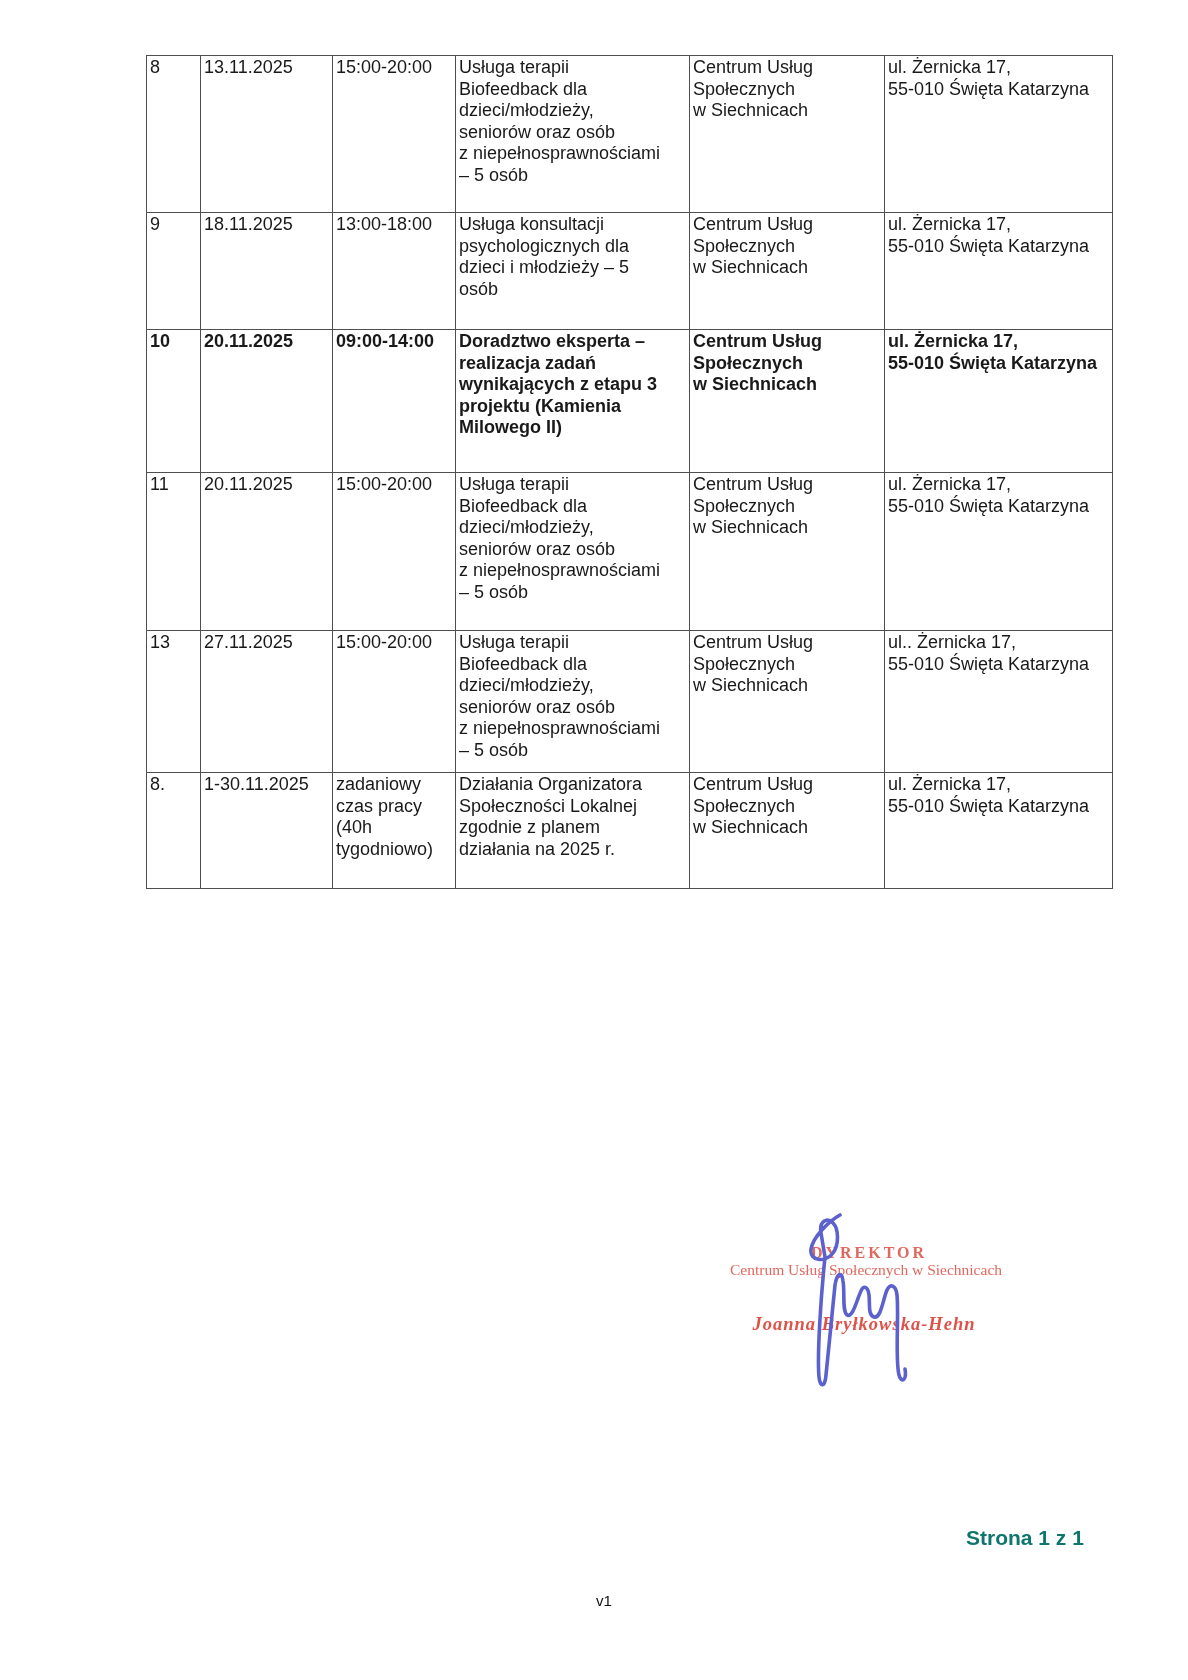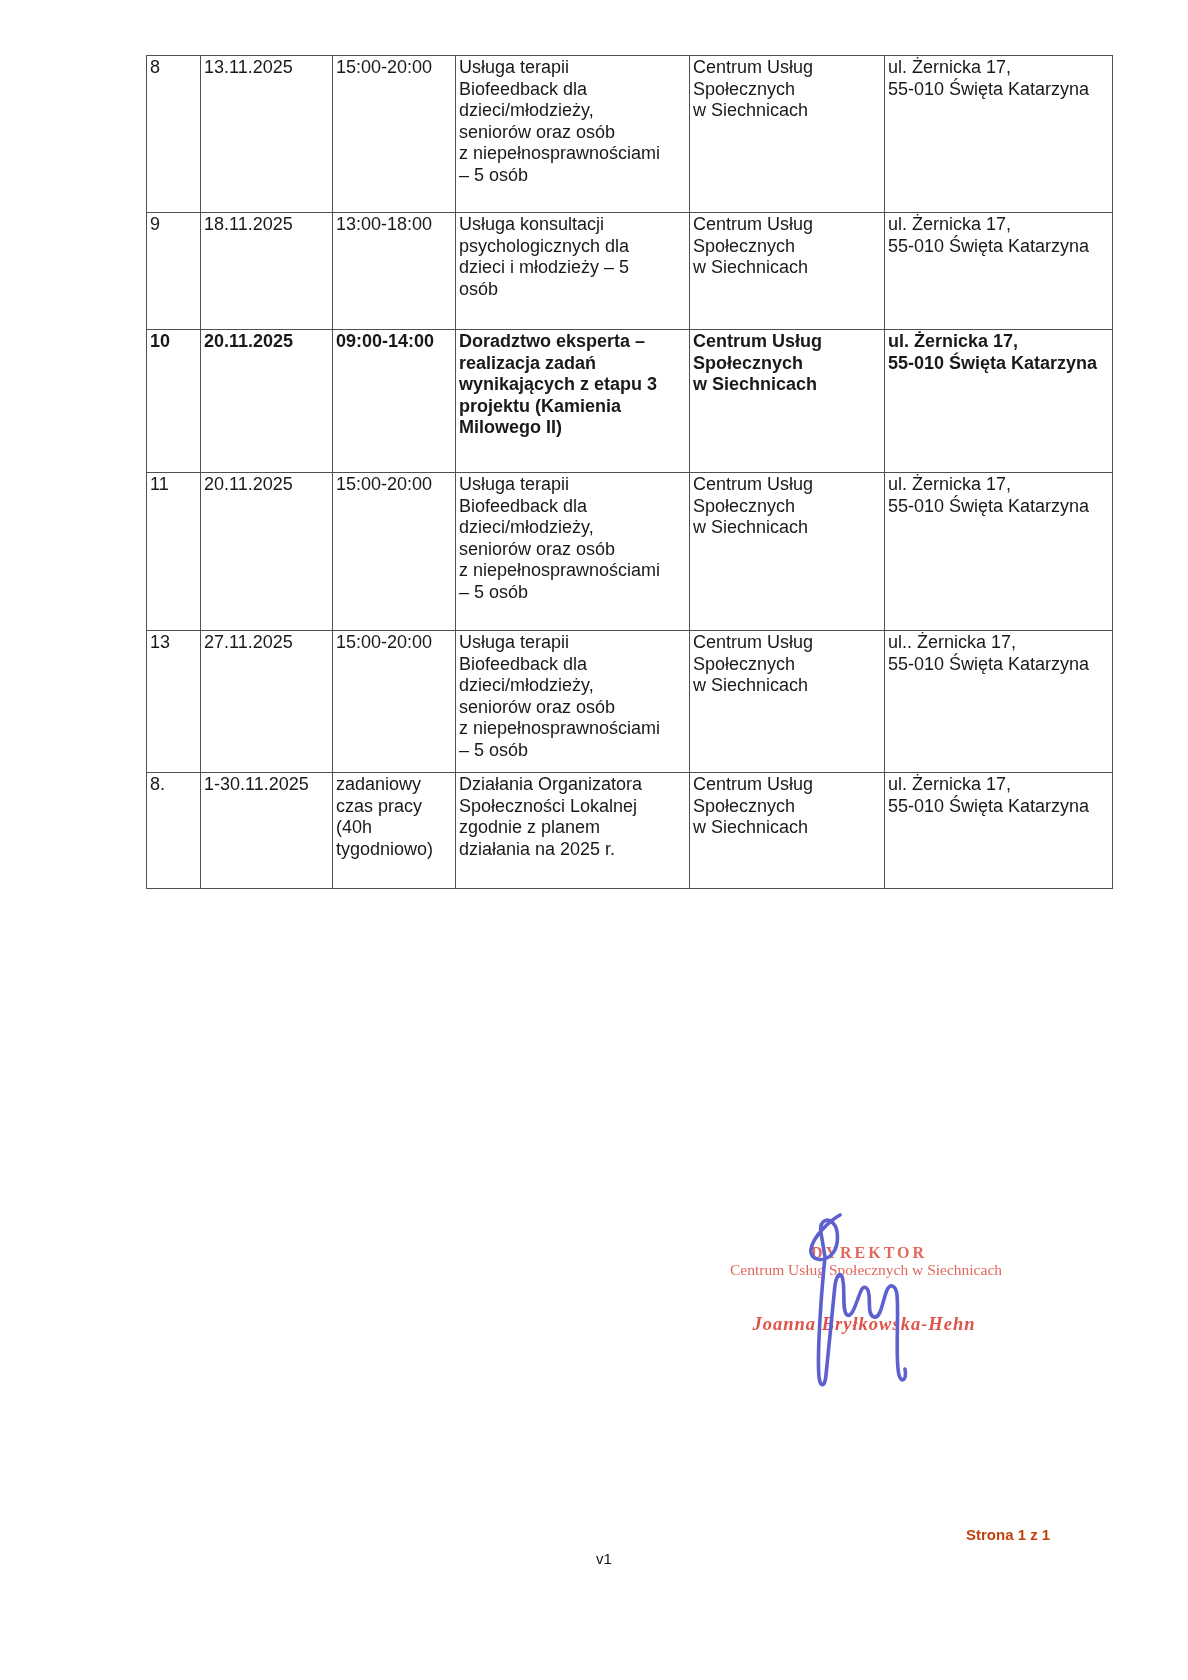--- a/index.html
+++ b/index.html
@@ -60,27 +60,27 @@
   }
   .signature-svg{
     position:absolute;
     left:795px;top:1205px;
     width:125px;height:190px;
     z-index:3;
   }
   .footer-page{
     position:absolute;
     left:966px;top:1526px;
-    font-size:15px;
+    font-size:21px;
     font-weight:600;
-    color:#c2410c;
+    color:#0f766e;
   }
   .footer-version{
     position:absolute;
-    left:596px;top:1550px;
+    left:596px;top:1592px;
     font-size:15px;
     color:#111;
   }
 </style>
 </head>
 <body>
 
 <div class="page">
 
   <table class="schedule">

